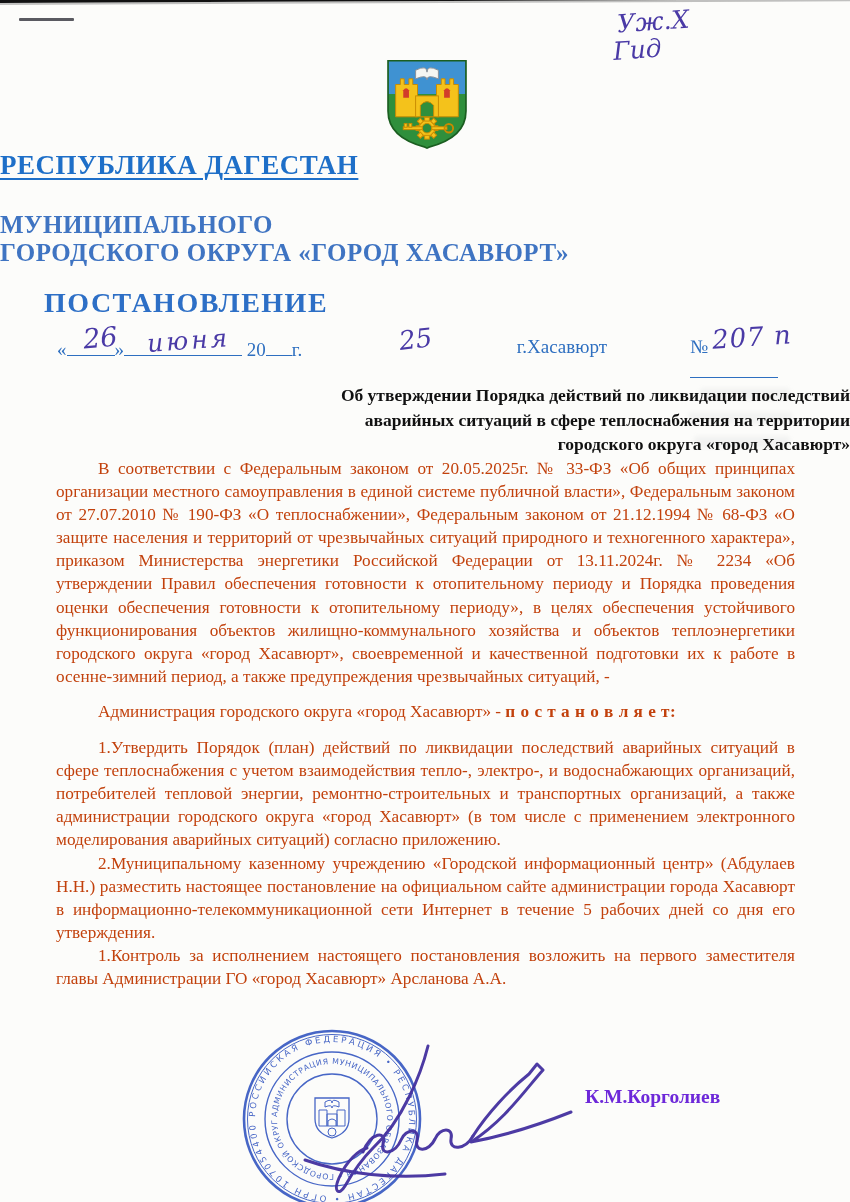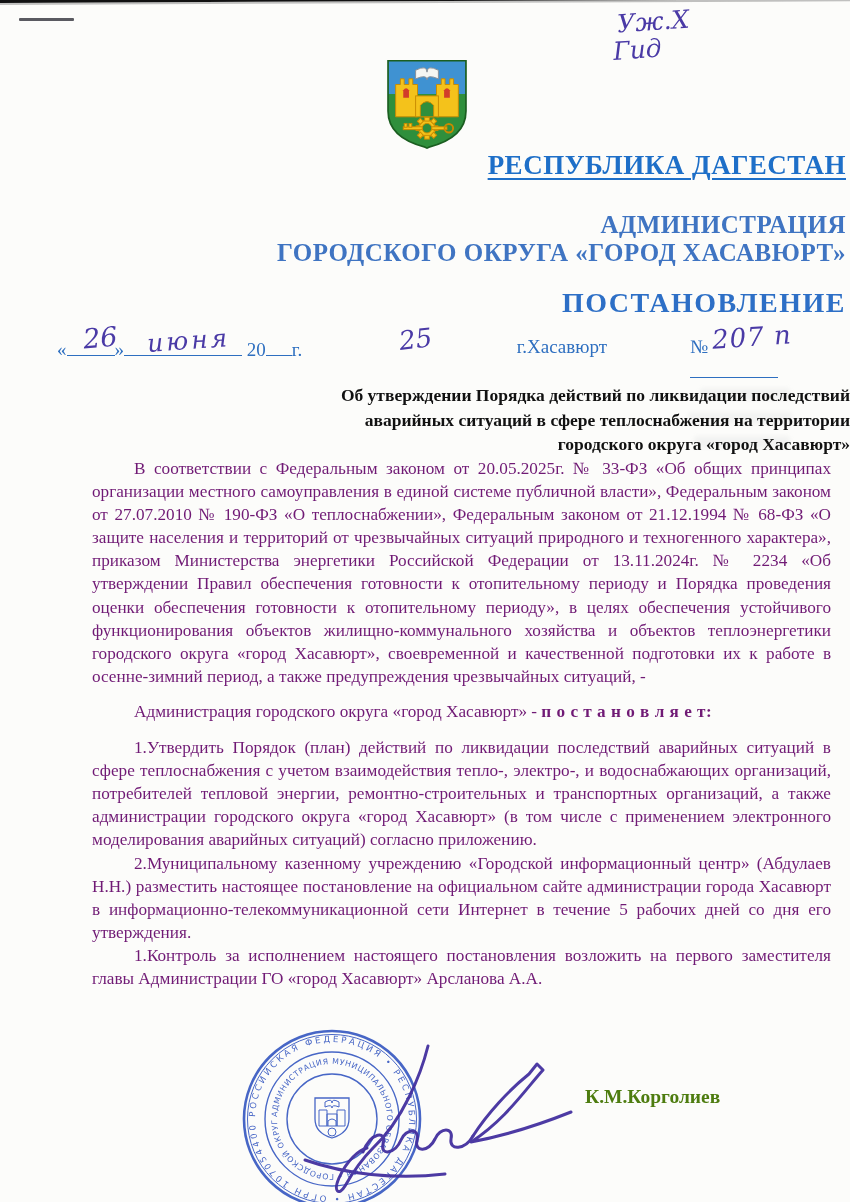--- a/index.html
+++ b/index.html
@@ -18,21 +18,21 @@
     background:#5a5a60; border-radius:1px; }
   .bleed { position:absolute; background:#b9bcc2; opacity:.14; filter:blur(2px); border-radius:3px; }
 
   
   .hw { position:absolute; font-family:"DejaVu Serif", serif; font-style:italic;
     color:#4a3aa6; white-space:nowrap; }
   .top-note { top:8px; left:618px; font-size:25px; line-height:27px; transform:rotate(-4deg); }
   .top-note div:nth-child(2) { margin-left:-6px; }
 
   
-  .center-line { position:absolute; left:0; right:4px; text-align:right; font-weight:bold; }
+  .center-line { position:absolute; left:0; right:4px; text-align:left; font-weight:bold; }
   .h-republic { top:150px; font-size:27px; color:#1e6fc8; letter-spacing:.5px;
     text-decoration:underline; text-underline-offset:4px; text-decoration-thickness:2px; }
   .h-admin1 { top:211px; font-size:25px; color:#3f74c2; letter-spacing:.5px; }
   .h-admin2 { top:239px; font-size:25px; color:#3f74c2; letter-spacing:.5px; }
   .h-decree { top:287px; font-size:28px; color:#2d6fc6; letter-spacing:1.5px;margin-left:44px; }
 
   
   .emblem { position:absolute; top:56px; left:378px; width:98px; height:95px; }
 
   
@@ -47,31 +47,31 @@
   .hw-month { top:-10px; left:90px;  font-size:25px; letter-spacing:3px; transform:rotate(-4deg); }
   .hw-year  { top:-12px; left:342px; font-size:26px; transform:rotate(-7deg); }
   .hw-num   { top:-14px; left:22px;  font-size:26px; letter-spacing:1px; transform:rotate(-4deg); }
 
   
   .doc-title { position:absolute; top:383px; left:0; right:0; text-align:right;
     font-weight:bold; font-size:17.5px; line-height:24.5px; color:#111; }
 
   
   .doc-body { position:absolute; top:457px; left:56px; width:739px;
-    font-size:17.2px; line-height:23.1px; color:#701a75;margin-left:36px; }
+    font-size:17.2px; line-height:23.1px; color:#c2410c; }
   .doc-body p { text-align:justify; text-indent:42px; }
   .resolve { text-align:center; text-indent:0; margin-top:12px; }
   .resolve b { letter-spacing:.5px; }
   .items { margin-top:13px; }
 
   
   .sig-post { position:absolute; top:1062px; left:128px; width:260px; text-align:center;
     font-weight:bold; font-size:18.5px; line-height:25px; color:#111; }
   .sig-name { position:absolute; top:1086px; left:585px; font-weight:bold;
-    font-size:19.5px; color:#4d7c0f; }
+    font-size:19.5px; color:#6d28d9; }
 
   .stamp { position:absolute; top:1026px; left:236px; width:192px; height:185px;
     opacity:.88; mix-blend-mode:multiply; }
   .autograph { position:absolute; top:1028px; left:275px; width:330px; height:175px; }
 </style>
 </head>
 <body>
 
 <div class="page">
 
@@ -126,21 +126,21 @@
         <rect x="26" y="71" width="3" height="4"></rect>
         <rect x="31" y="71" width="3" height="4"></rect>
         <rect x="55" y="74.5" width="16" height="3"></rect>
         <circle cx="73" cy="76" r="4.5" fill="none" stroke-width="2"></circle>
       </g>
     </g>
     <path d="M9 5 H91 V58 Q91 86 52 96 L50 97 L48 96 Q9 86 9 58 Z" fill="none" stroke="#1b5e20" stroke-width="1.8"></path>
   </svg>
 
   <div class="center-line h-republic">РЕСПУБЛИКА ДАГЕСТАН</div>
-  <div class="center-line h-admin1">АДМИНИСТРАЦИЯ</div>
+  <div class="center-line h-admin1">МУНИЦИПАЛЬНОГО</div>
   <div class="center-line h-admin2">ГОРОДСКОГО ОКРУГА «ГОРОД ХАСАВЮРТ»</div>
   <div class="center-line h-decree">ПОСТАНОВЛЕНИЕ</div>
 
   <div class="meta">
     <div class="meta-left">
       <span>«</span><span class="slot" style="width:48px"></span><span>»</span><span class="slot" style="width:118px"></span> <span>20</span><span class="slot" style="width:26px"></span><span>г.</span>
       <span class="hw hw-day">26</span>
       <span class="hw hw-month">июня</span>
       <span class="hw hw-year">25</span>
     </div>

